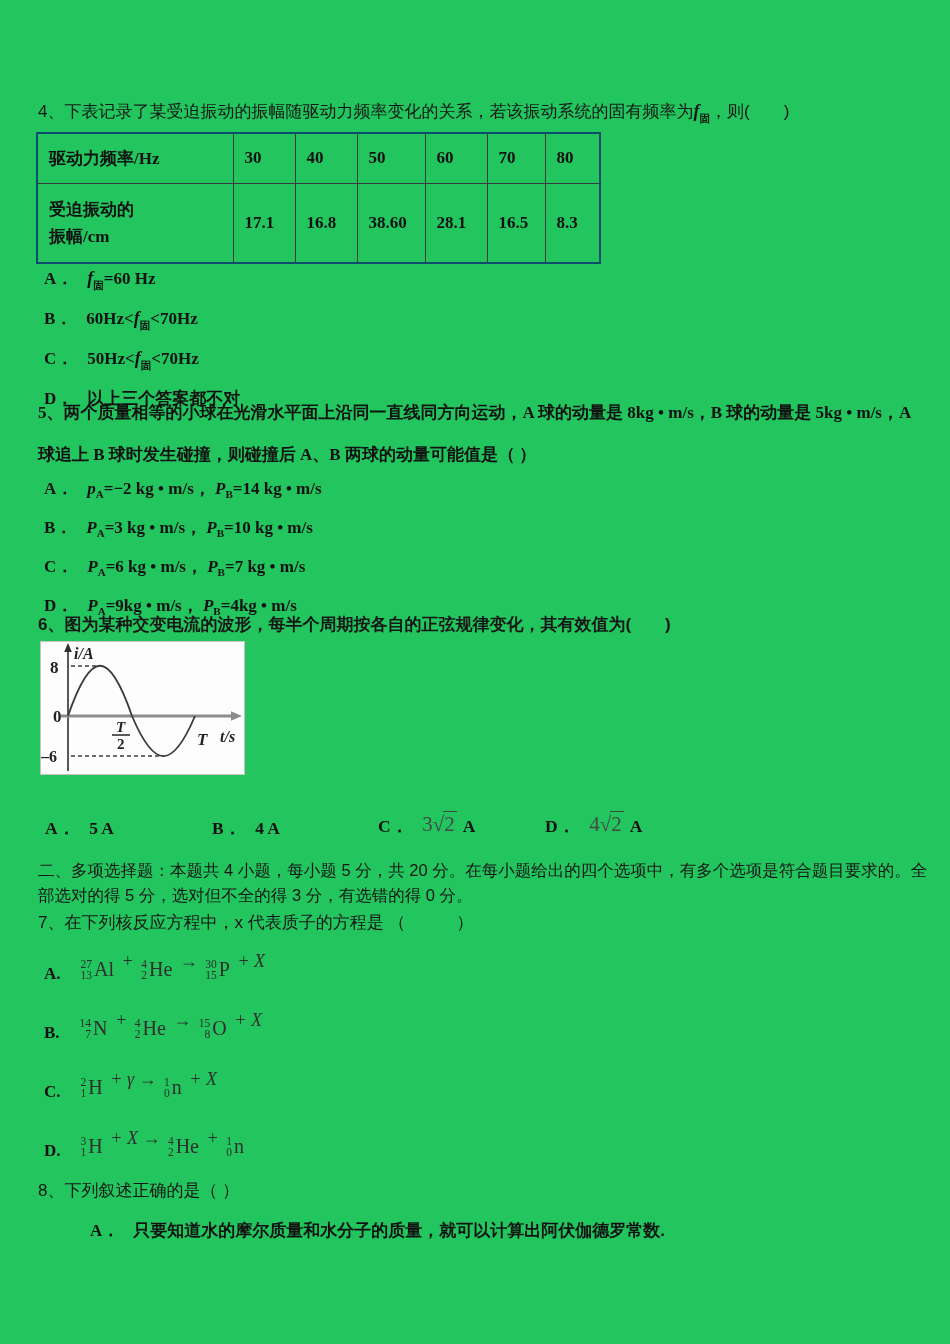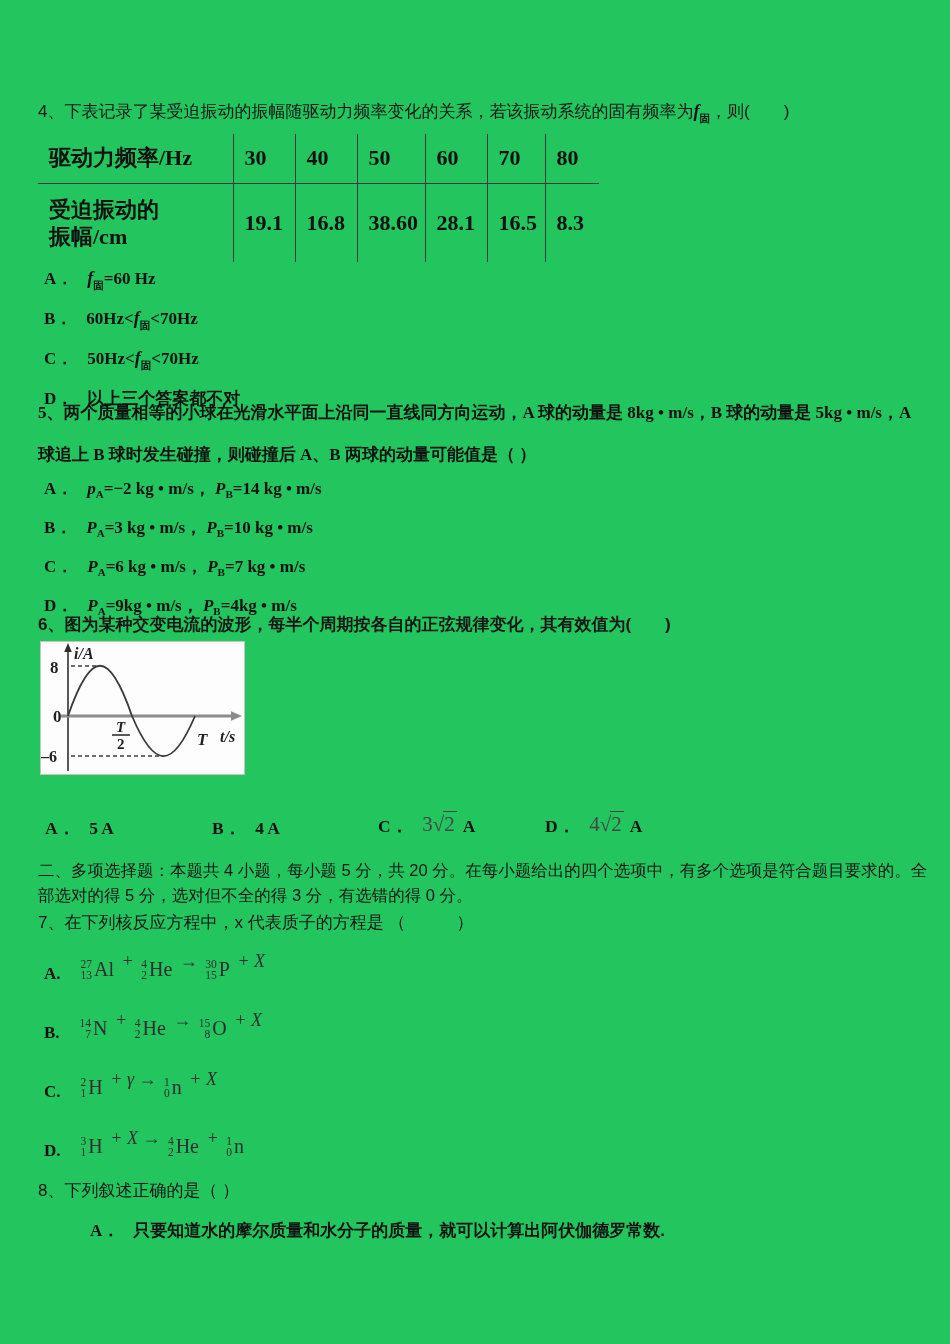--- a/index.html
+++ b/index.html
@@ -36,22 +36,22 @@
   .eqrow{position:absolute;left:44px;display:flex;align-items:center;
          font-family:"Liberation Serif",serif;color:#2e2e2e;height:40px;}
   .eqlabel{font-family:"Liberation Serif",serif;font-weight:bold;font-size:17px;color:#111;
            margin-right:20px;align-self:flex-end;line-height:24px;}
   .nuclide{display:inline-flex;align-items:center;}
   .presc{display:inline-flex;flex-direction:column;align-items:flex-end;
          font-size:11.5px;line-height:11px;font-style:normal;margin-right:2px;transform:translateY(1px);}
   .sym{font-size:20px;}
   .eqtext{font-size:18px;font-style:italic;margin:0 3px;}
   
-  #q4table{border-collapse:collapse;border:2px solid #22c55e;
-           font-family:"Liberation Serif",serif;font-weight:bold;font-size:22px;color:#111;padding-left:8px;}
+  #q4table{border-collapse:collapse;border:2px solid #0c4a6e;
+           font-family:"Liberation Serif",serif;font-weight:bold;font-size:17px;color:#111;padding-left:8px;}
   #q4table td{border:1px solid #3a3a3a;padding:0 0 0 11px;vertical-align:middle;}
   .tbl-label2{line-height:27px;}
 </style>
 </head>
 <body>
 
 <div id="page">
 
   <div class="abs q" style="left:38px;top:100px;">
     <span>4、下表记录了某受迫振动的振幅随驱动力频率变化的关系，若该振动系统的固有频率为</span><span class="fvar">f</span><span class="fsub">固</span><span>，则(　　)</span>
@@ -75,21 +75,21 @@
       <td>50</td>
       <td>60</td>
       <td>70</td>
       <td>80</td>
     </tr>
     <tr style="height:80px">
       <td class="tbl-label2">
         <div>受迫振动的</div>
         <div>振幅/cm</div>
       </td>
-      <td>19.1</td>
+      <td>17.1</td>
       <td>16.8</td>
       <td>38.60</td>
       <td>28.1</td>
       <td>16.5</td>
       <td>8.3</td>
     </tr>
   </tbody>
     </table>
 
   <div class="abs optlist" style="left:44px;top:262px;">

